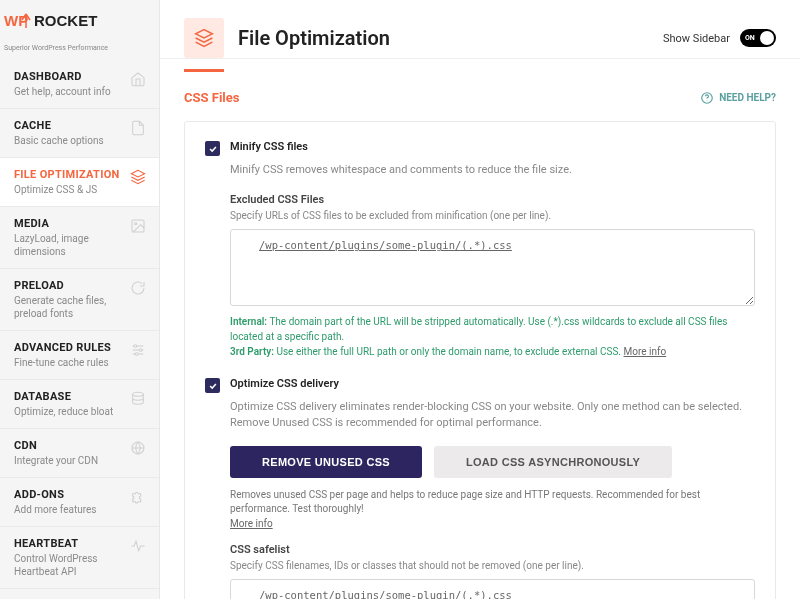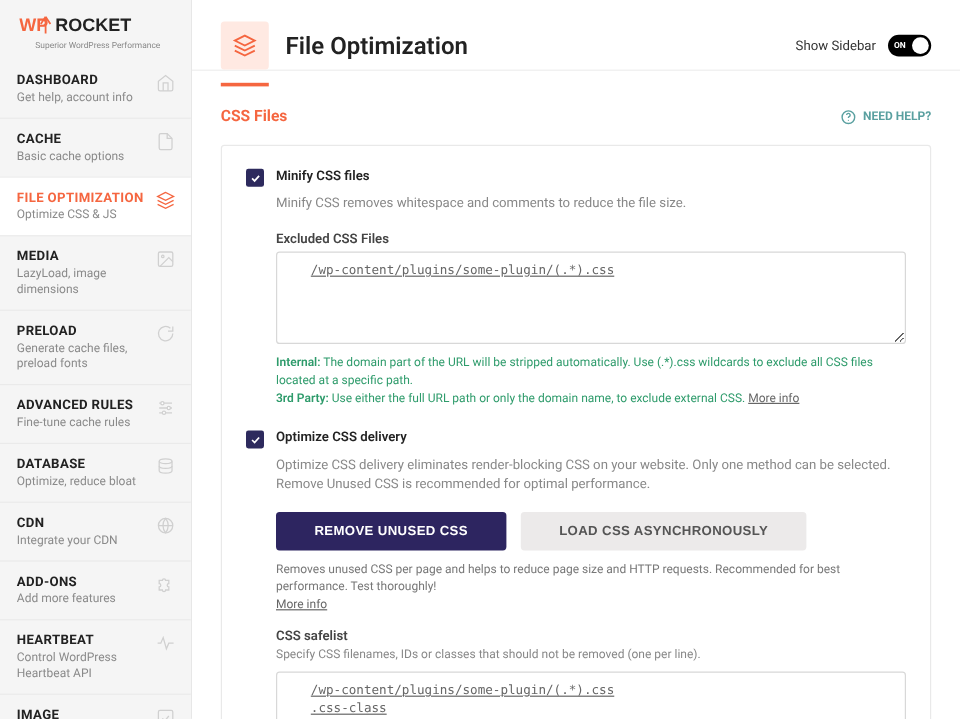--- a/index.html
+++ b/index.html
@@ -1,21 +1,21 @@
 <!DOCTYPE html>
 <html><head>
 <meta charset="utf-8">
 <style>
 * { box-sizing: border-box; margin: 0; padding: 0; }
 body { font-family: -apple-system, BlinkMacSystemFont, "Segoe UI", Roboto, Helvetica, Arial, sans-serif; background: #fff; font-size: 13px; color: #333; }
 .app { display: flex; width: 800px; height: 599px; }
 .sidebar { width: 160px; background: #f5f5f5; border-right: 1px solid #e7e7e7; flex-shrink: 0; overflow-y: auto; }
-.logo { padding: 12px 12px 8px 16px; text-align: center; }
+.logo { padding: 12px 12px 8px 4px; }
 .logo svg { display: block; }
-.logo-tag { font-size: 7px; color: #888; margin-top: 4px; }
+.logo-tag { font-size: 7px; color: #888; margin-top: 14px; }
 .nav { list-style: none; }
 .nav-item { display: flex; align-items: flex-start; justify-content: space-between; padding: 10px 12px 10px 14px; border-top: 1px solid #eaeaea; cursor: pointer; }
 .nav-item:first-child { border-top: none; }
 .nav-text { flex: 1; }
 .nav-title { font-size: 11px; font-weight: 700; color: #222; letter-spacing: 0.3px; text-transform: uppercase; }
 .nav-sub { font-size: 10px; color: #8a8a8a; margin-top: 2px; line-height: 1.3; }
 .nav-icon { width: 18px; height: 18px; flex-shrink: 0; margin-left: 6px; display: flex; align-items: center; justify-content: center; color: #d0d0d0; }
 .nav-item.active { background: #fff; }
 .nav-item.active .nav-title { color: #f56640; }
 .nav-item.active .nav-icon { color: #f56640; }
@@ -247,20 +247,21 @@
           <div class="checkbox">
             <svg viewBox="0 0 24 24" fill="none" stroke="currentColor" stroke-width="3.5">
                 <polyline points="5 12 10 17 19 7"></polyline>
               </svg>
           </div>
           <div class="opt-title">Minify CSS files</div>
         </div>
         <div class="opt-desc">Minify CSS removes whitespace and comments to reduce the file size.</div>
 
         <div class="field-label">Excluded CSS Files</div>
+        <div class="field-sub">Specify URLs of CSS files to be excluded from minification (one per line).</div>
         <textarea rows="4" id="exclude-ta" style="">/wp-content/plugins/some-plugin/(.*).css</textarea>
         <div class="hint">
           <span class="h-label">Internal:</span><span class="h-text"> The domain part of the URL will be stripped automatically. Use (.*).css wildcards to exclude all CSS files located at a specific path.</span><br>
           <span class="h-label">3rd Party:</span><span class="h-text"> Use either the full URL path or only the domain name, to exclude external CSS. </span><span class="h-link">More info</span>
         </div>
 
         <div class="divider-space"></div>
 
         <div class="row">
           <div class="checkbox">

